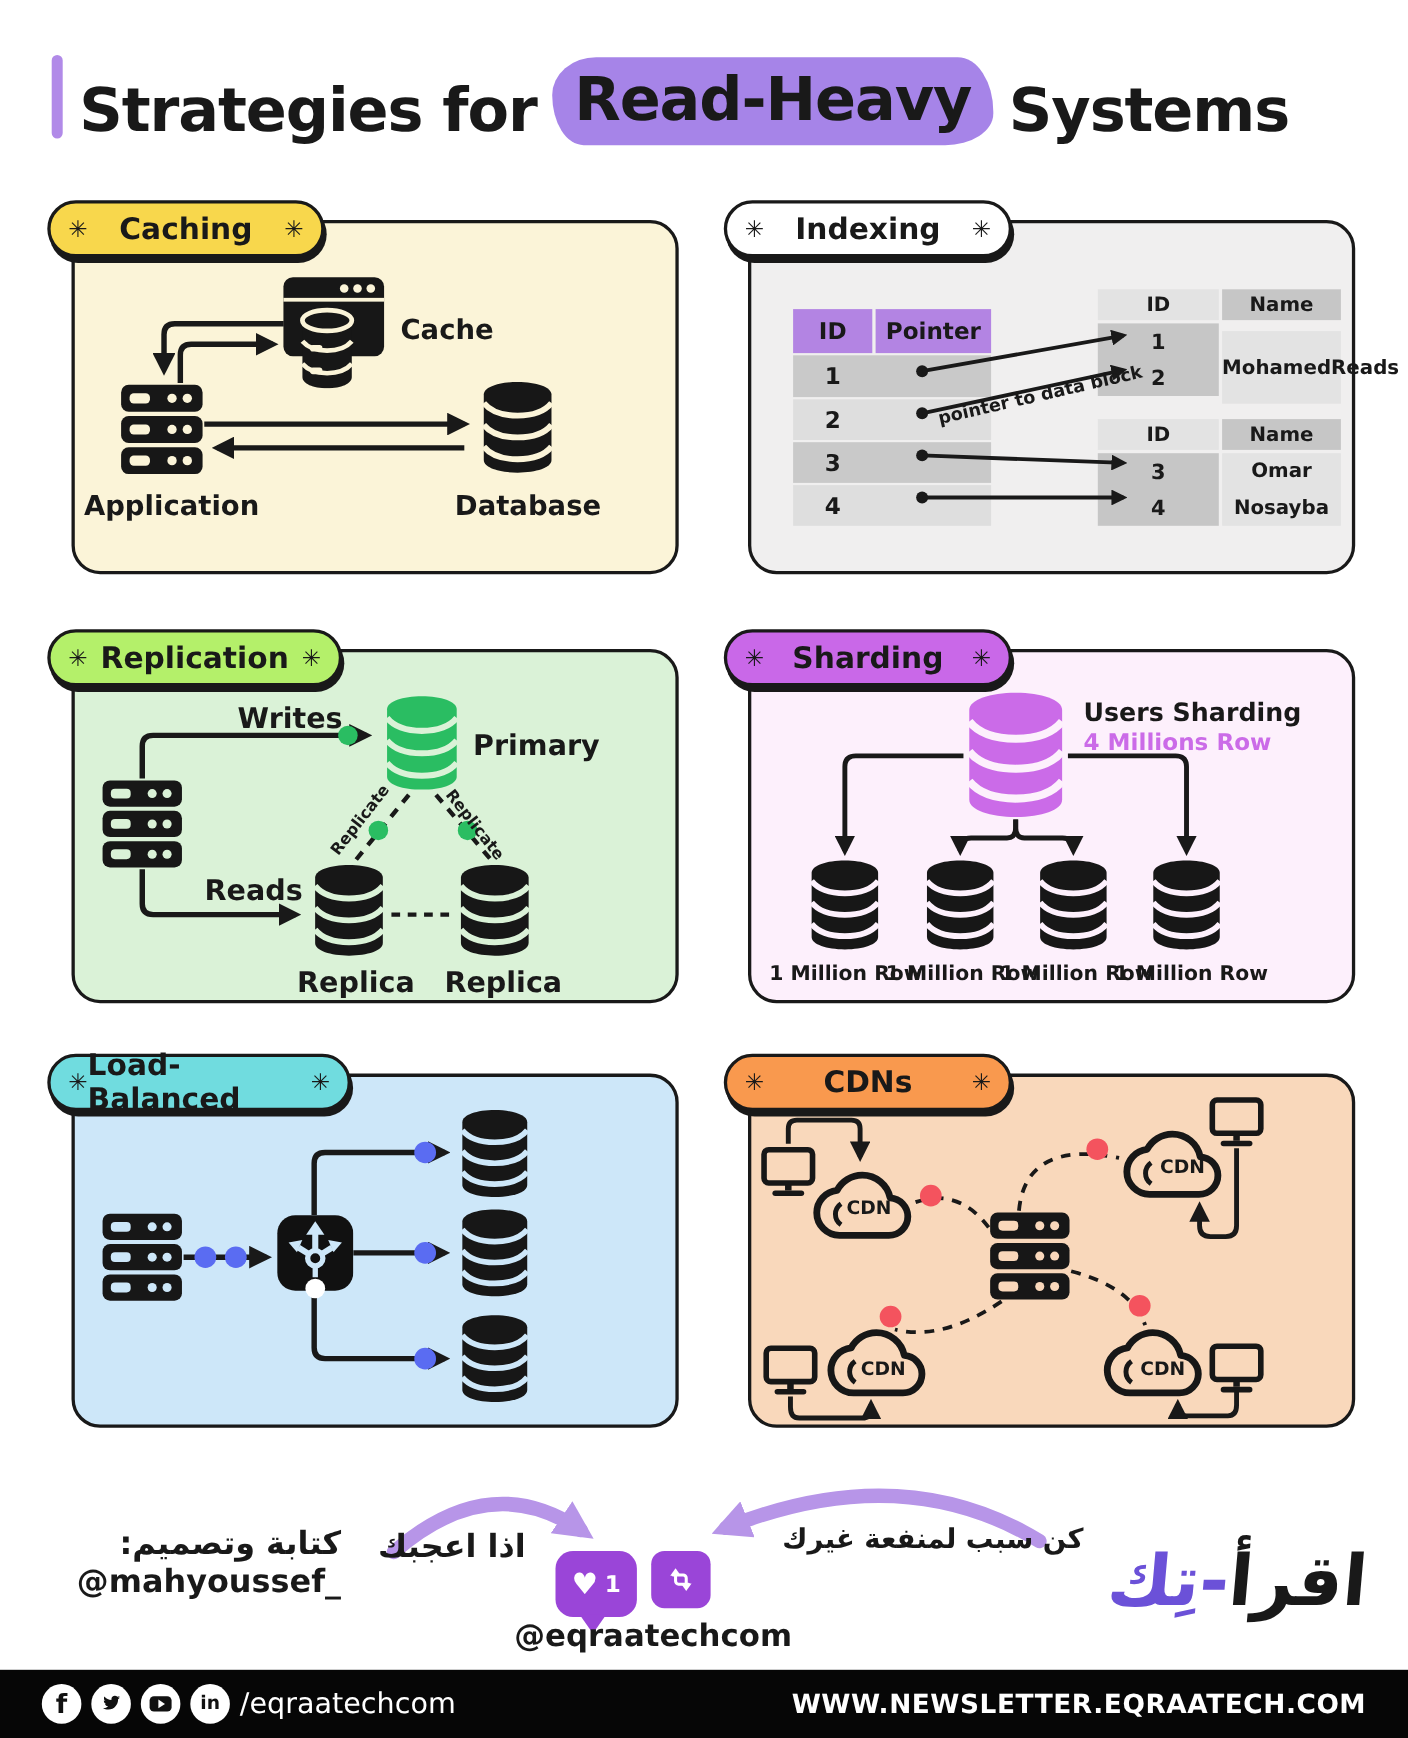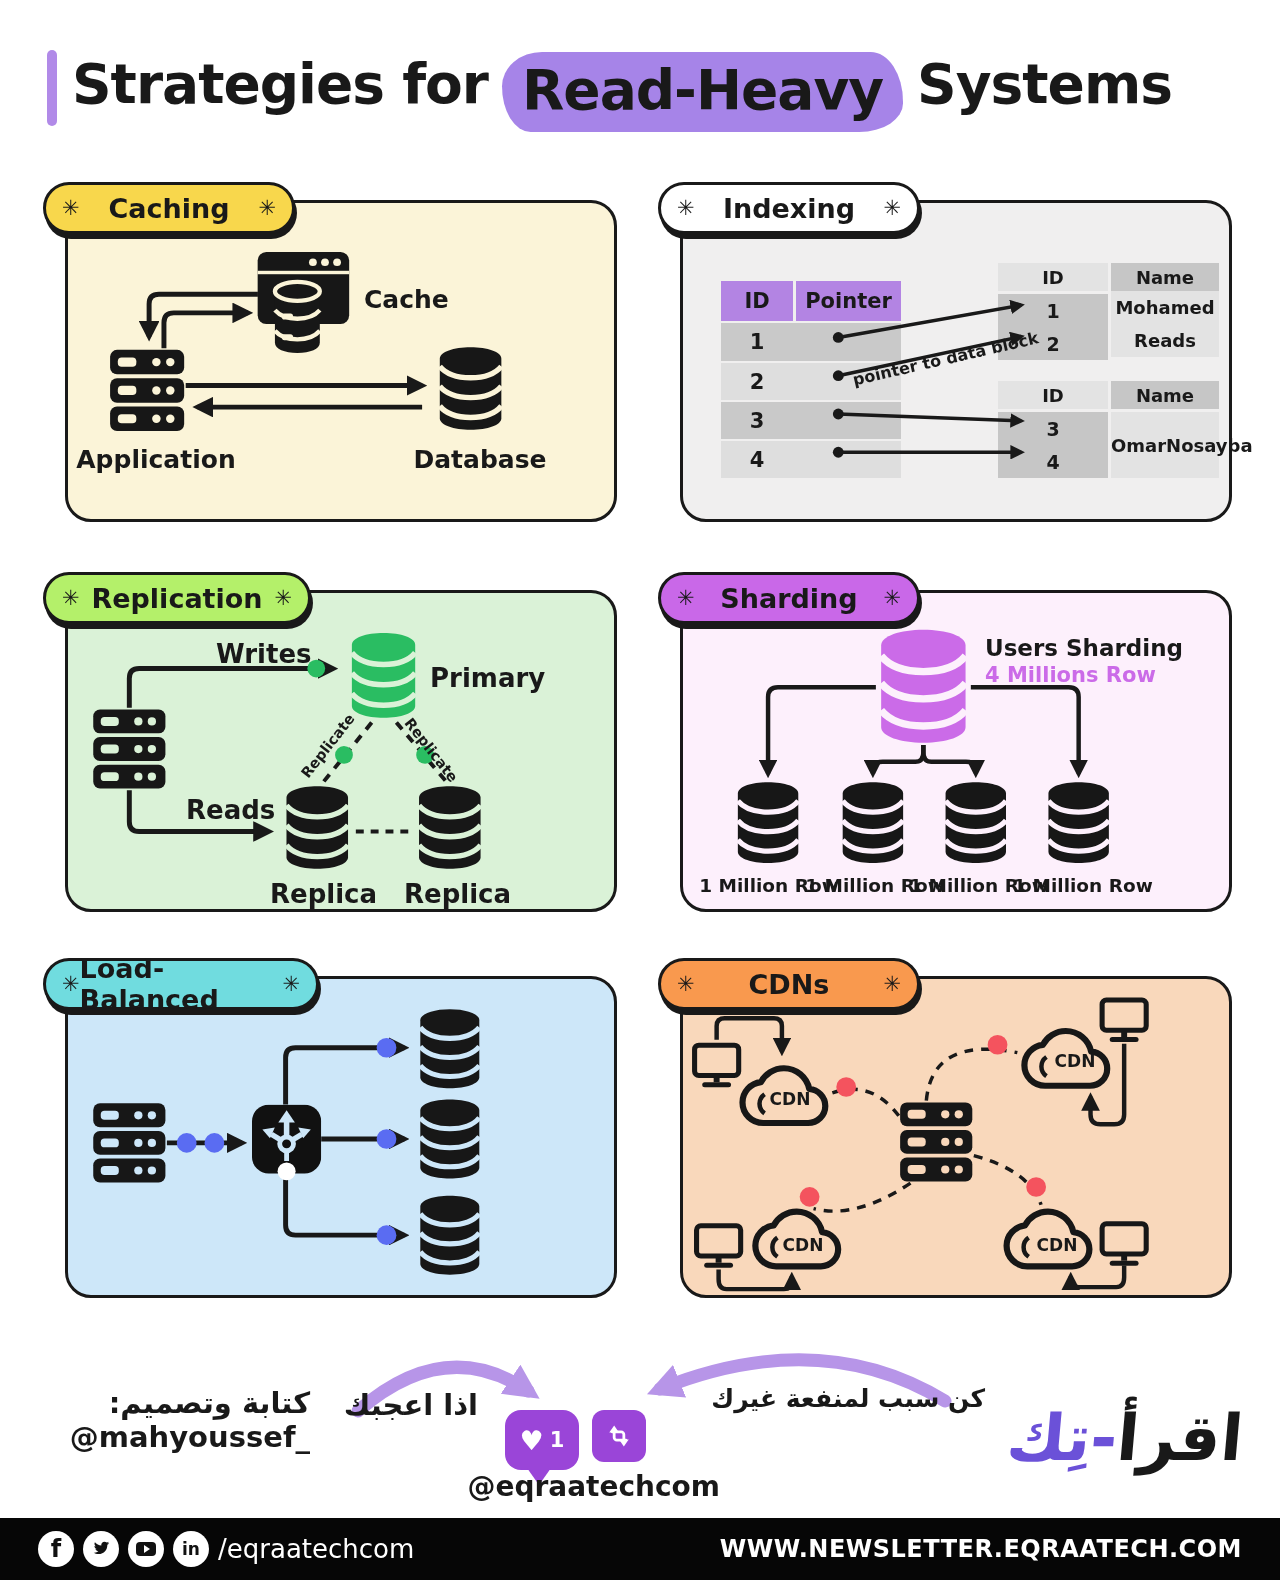--- a/index.html
+++ b/index.html
@@ -1,21 +1,21 @@
 <!DOCTYPE html>
 <html lang="en" style="--title_highlight: #a684e8; --accent_bar: #b18ae8; --caching_pill: #f8d74c; --caching_bg: #fbf4d8; --indexing_pill: #ffffff; --indexing_bg: #f0efef; --replication_pill: #b4f06a; --replication_bg: #daf2d7; --green: #2abd62; --sharding_pill: #c968e8; --sharding_bg: #fdf0fc; --purple_db: #cb6be8; --lb_pill: #70dcdf; --lb_bg: #cde7f9; --blue_dot: #5a6cf2; --cdn_pill: #f9994e; --cdn_bg: #f9d8bb; --red_dot: #f4535e; --index_header: #b384e3; --row_dark: #c9c9c9; --row_light: #dedede; --cell_dark: #c6c6c6; --cell_light: #e3e3e3; --footer_purple: #9a45d8; --arrow_purple: #b795e8; --logo_purple: #6b51d8;"><head>
 <meta charset="utf-8">
 <style>
   html,body{margin:0;padding:0;}
   body{width:1280px;height:1580px;position:relative;background:#fff;overflow:hidden;
        font-family:"DejaVu Sans","Liberation Sans",sans-serif;color:#191919;}
   .abs{position:absolute;}
   
   .title-bar{position:absolute;left:47px;top:50px;width:10px;height:76px;border-radius:5px;background:var(--accent_bar);}
-  .title{position:absolute;left:72px;top:52px;width:1160px;display:flex;align-items:flex-start;gap:14px;
+  .title{position:absolute;left:72px;top:52px;width:1160px;display:flex;align-items:flex-end;gap:14px;
          font-size:55px;font-weight:bold;letter-spacing:-1px;white-space:nowrap;}
   .title .hl{background:var(--title_highlight);padding:6px 20px 10px;
              border-radius:42px 34px 46px 30px / 36px 52px 30px 48px;}
   
   .panel{position:absolute;width:552px;height:322px;border:3.5px solid #191919;border-radius:26px;box-sizing:border-box;}
   .panel-caching{left:65px;top:200px;background:var(--caching_bg);--hole:var(--caching_bg);}
   .panel-indexing{left:680px;top:200px;background:var(--indexing_bg);--hole:var(--indexing_bg);}
   .panel-replication{left:65px;top:590px;background:var(--replication_bg);--hole:var(--replication_bg);}
   .panel-sharding{left:680px;top:590px;background:var(--sharding_bg);--hole:var(--sharding_bg);}
   .panel-lb{left:65px;top:976px;background:var(--lb_bg);--hole:var(--lb_bg);}
@@ -188,38 +188,38 @@
   <div class="ix-col" style="left:315px;top:60px;width:221px;display:flex;gap:3px;">
     <div style="width:110px;">
       <div class="ix-cell" style="height:28px;background:var(--cell_light);font-size:18px;">ID</div>
       <div style="margin-top:3px;background:var(--cell_dark);height:66px;display:flex;flex-direction:column;justify-content:space-around;font-size:19px;">
         <div class="ix-cell">1</div>
         <div class="ix-cell">2</div>
       </div>
     </div>
     <div style="width:108px;">
       <div class="ix-cell" style="height:28px;background:var(--cell_dark);font-size:18px;">Name</div>
-      <div style="margin-top:0;background:var(--cell_light);height:66px;display:flex;flex-direction:column;justify-content:space-around;font-size:18px;">
+      <div style="margin-top:10px;background:var(--cell_light);height:66px;display:flex;justify-content:space-around;font-size:18px;">
         <div class="ix-cell">Mohamed</div>
         <div class="ix-cell">Reads</div>
       </div>
     </div>
   </div>
 
   <div class="ix-col" style="left:315px;top:178px;width:221px;display:flex;gap:3px;">
     <div style="width:110px;">
       <div class="ix-cell" style="height:28px;background:var(--cell_light);font-size:18px;">ID</div>
       <div style="margin-top:3px;background:var(--cell_dark);height:66px;display:flex;flex-direction:column;justify-content:space-around;font-size:19px;">
         <div class="ix-cell">3</div>
         <div class="ix-cell">4</div>
       </div>
     </div>
     <div style="width:108px;">
       <div class="ix-cell" style="height:28px;background:var(--cell_dark);font-size:18px;">Name</div>
-      <div style="margin-top:3px;background:var(--cell_light);height:66px;display:flex;flex-direction:row;justify-content:space-around;font-size:18px;">
+      <div style="margin-top:3px;background:var(--cell_light);height:66px;display:flex;flex-direction:column;justify-content:space-around;font-size:18px;">
         <div class="ix-cell">Omar</div>
         <div class="ix-cell">Nosayba</div>
       </div>
     </div>
   </div>
 
   <svg class="dsvg" viewBox="0 0 552 322" preserveAspectRatio="none">
     <circle cx="157" cy="137" r="5.5" fill="#191919"></circle>
       <circle cx="157" cy="176" r="5.5" fill="#191919"></circle>
     <circle cx="157" cy="215" r="5.5" fill="#191919"></circle>

